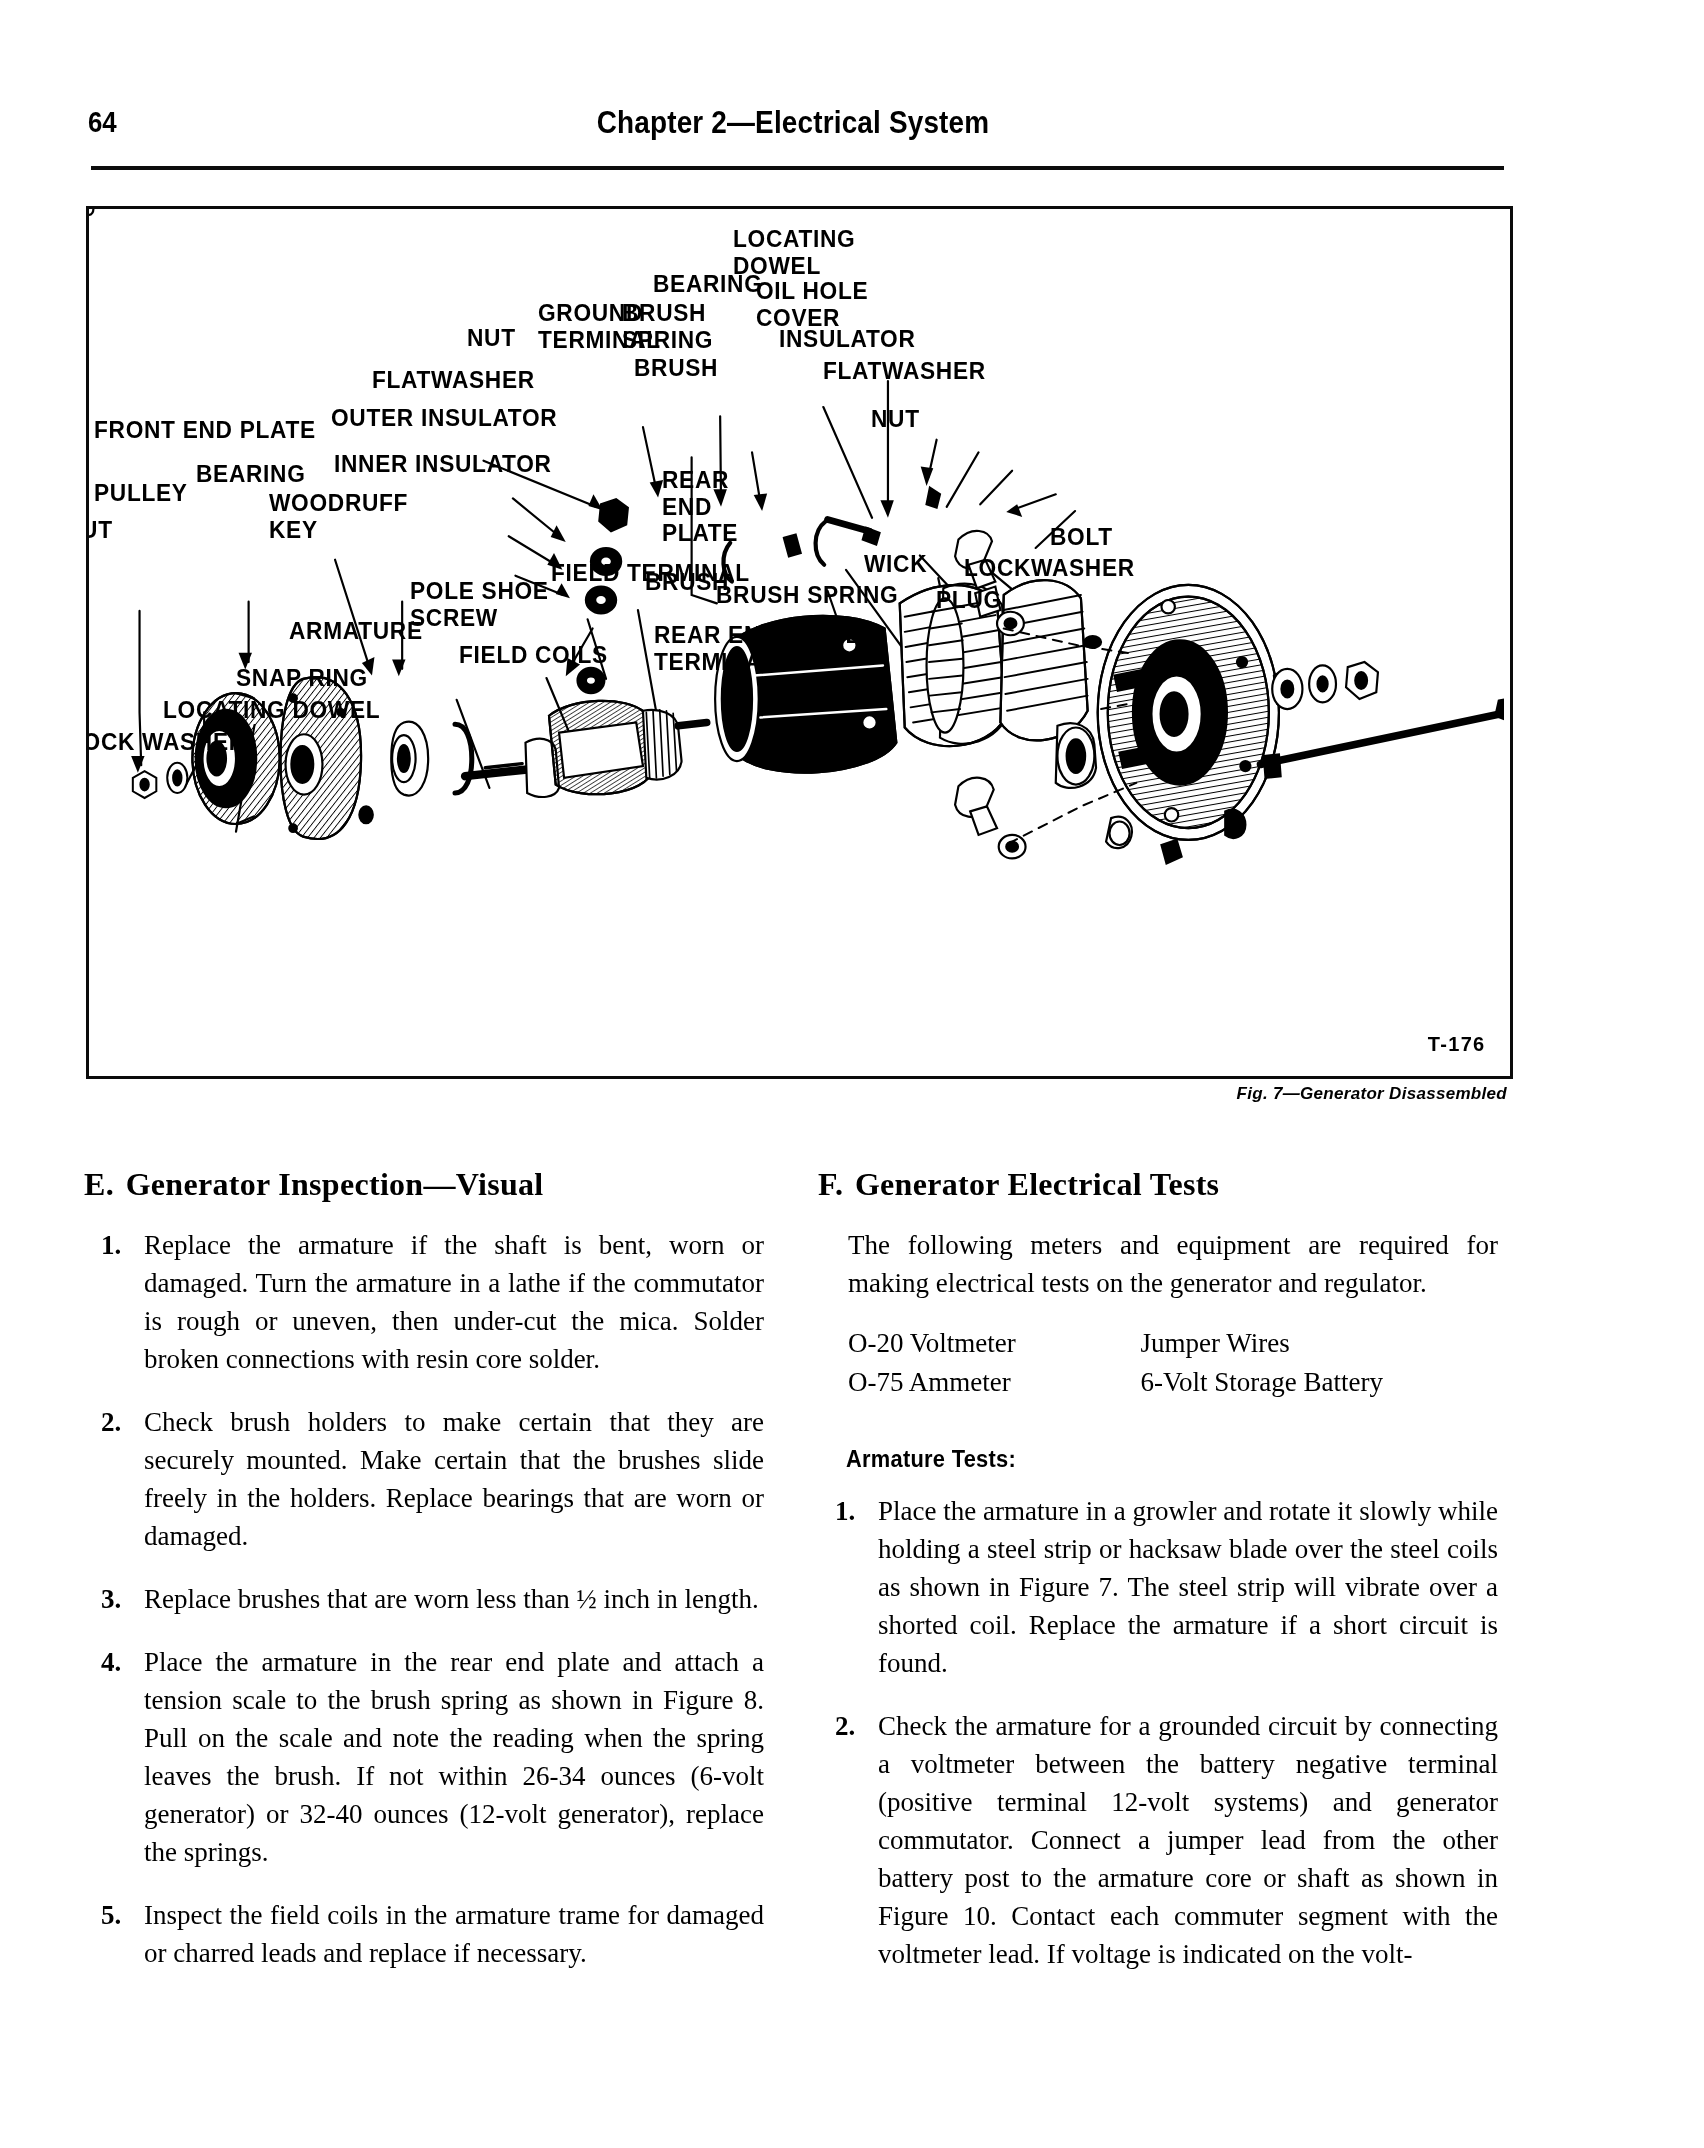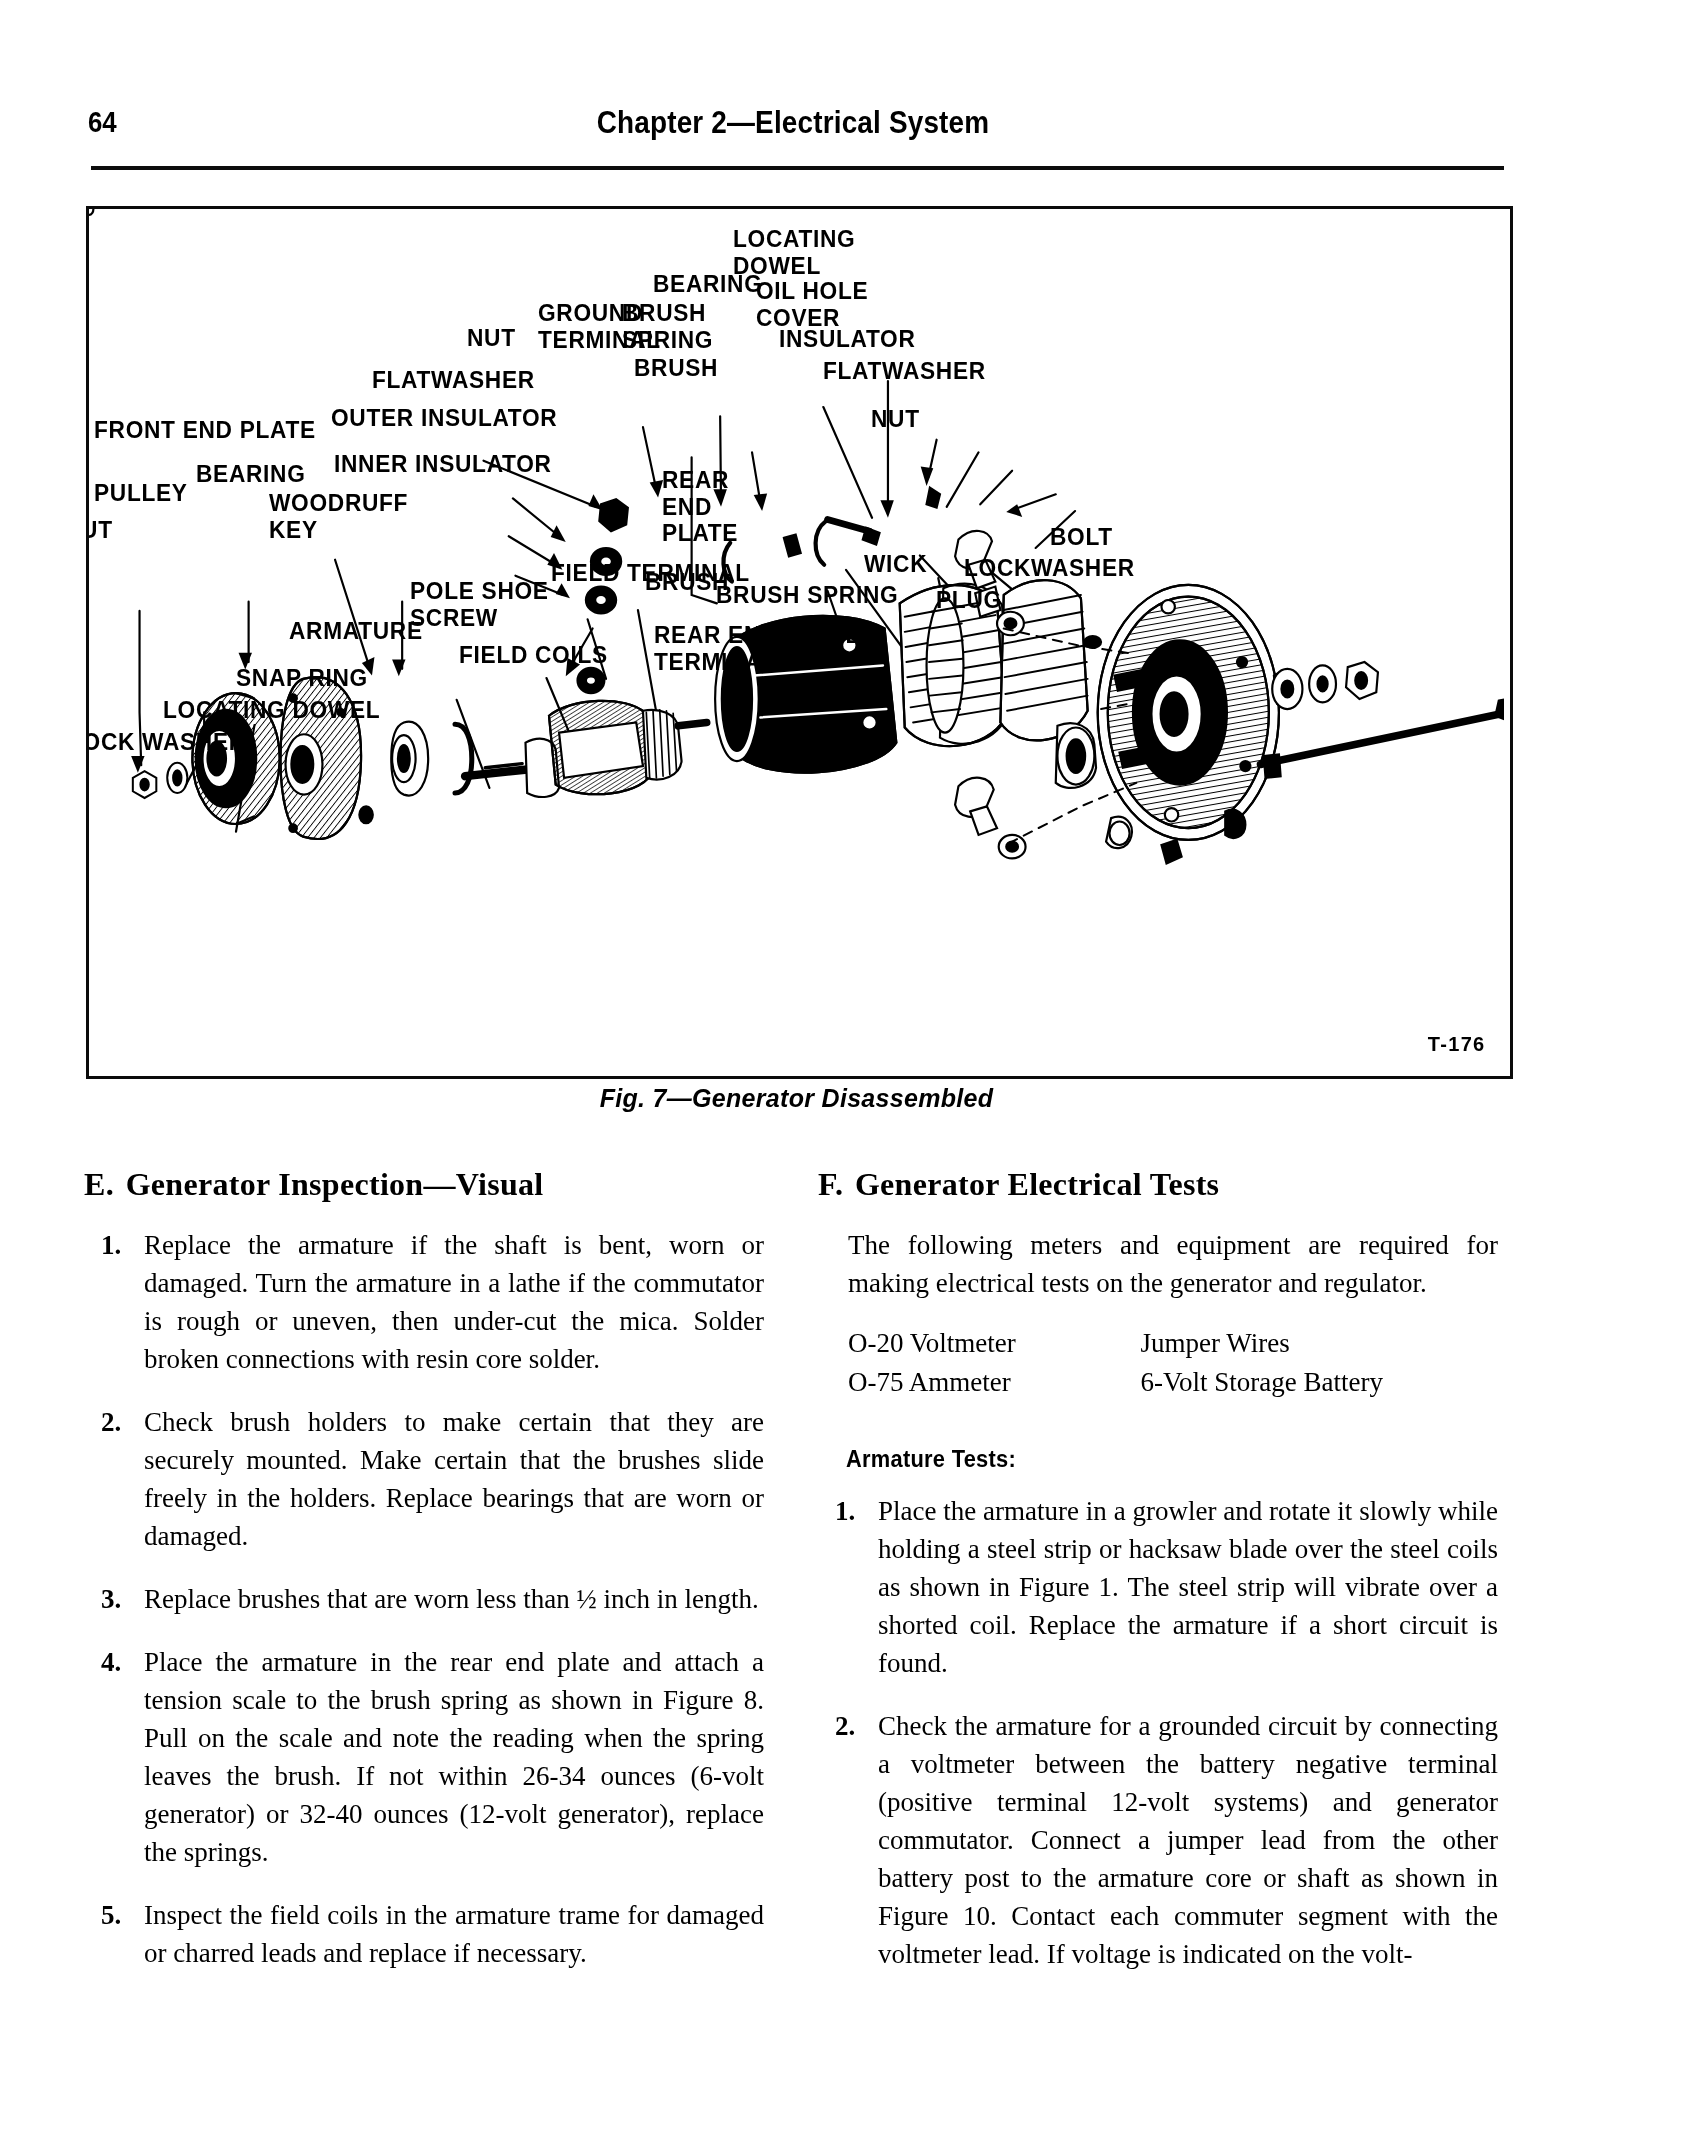--- a/index.html
+++ b/index.html
@@ -114,25 +114,25 @@
     width: 1415px;
     height: 860px;
     pointer-events: none;
   }
 
   .caption {
     position: absolute;
     left: 86px;
     top: 1084px;
     width: 1421px;
-    text-align: center;
+    text-align: right;
     font-family: "Liberation Sans", sans-serif;
     font-style: italic;
     font-weight: bold;
-    font-size: 25px;
+    font-size: 17px;
     letter-spacing: 0.3px;
   }
 
   
   .col {
     position: absolute;
     top: 1150px;
     width: 680px;
   }
   .col-left  { left: 84px; }
@@ -581,21 +581,21 @@
         <div class="equip-col-a">O-75 Ammeter</div>
         <div class="equip-col-b">6-Volt Storage Battery</div>
       </div>
     </div>
 
     <div class="subhead">Armature Tests:</div>
 
     <ol class="steps">
       <li>
         <span class="num">1.</span>
-        <span class="txt">Place the armature in a growler and rotate it slowly while holding a steel strip or hacksaw blade over the steel coils as shown in Figure 1. The steel strip will vibrate over a shorted coil. Replace the armature if a short circuit is found.</span>
+        <span class="txt">Place the armature in a growler and rotate it slowly while holding a steel strip or hacksaw blade over the steel coils as shown in Figure 7. The steel strip will vibrate over a shorted coil. Replace the armature if a short circuit is found.</span>
       </li>
       <li>
         <span class="num">2.</span>
         <span class="txt">Check the armature for a grounded circuit by connecting a voltmeter between the battery negative terminal (positive terminal 12-volt systems) and generator commutator. Connect a jumper lead from the other battery post to the armature core or shaft as shown in Figure 10. Contact each commuter segment with the voltmeter lead. If voltage is indicated on the volt-</span>
       </li>
     </ol>
   </div>
 
 </div>
 

